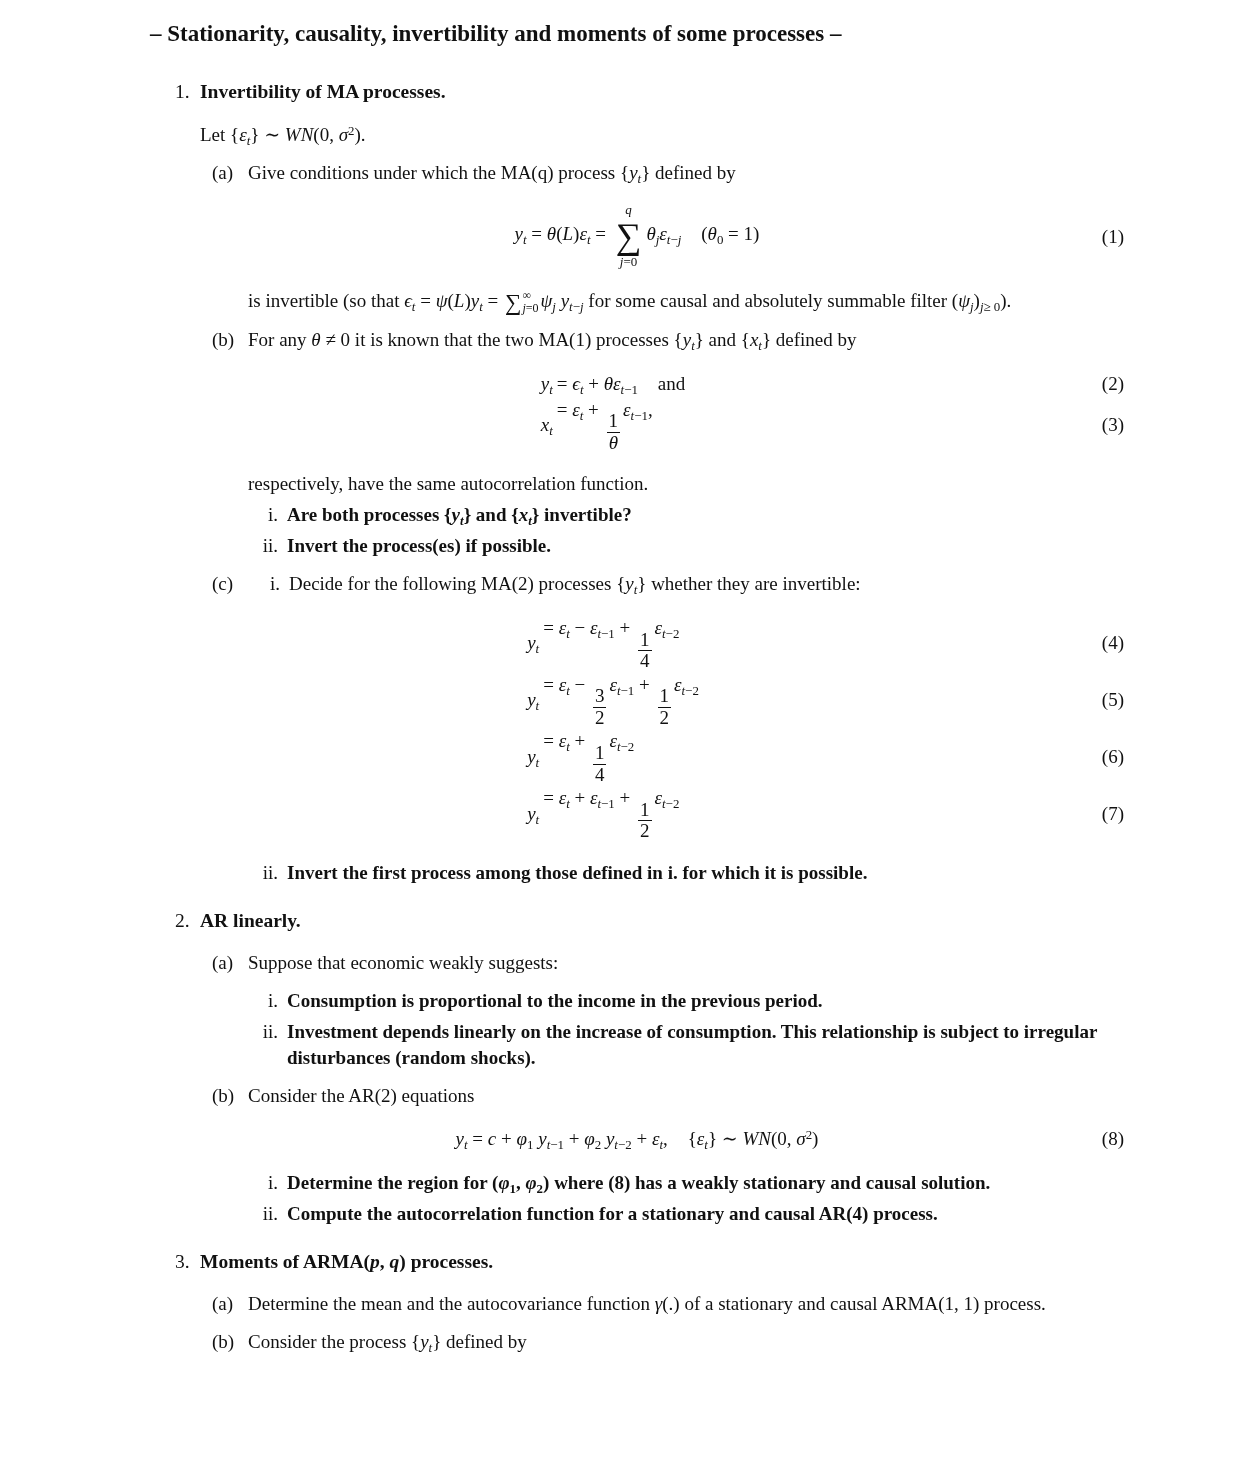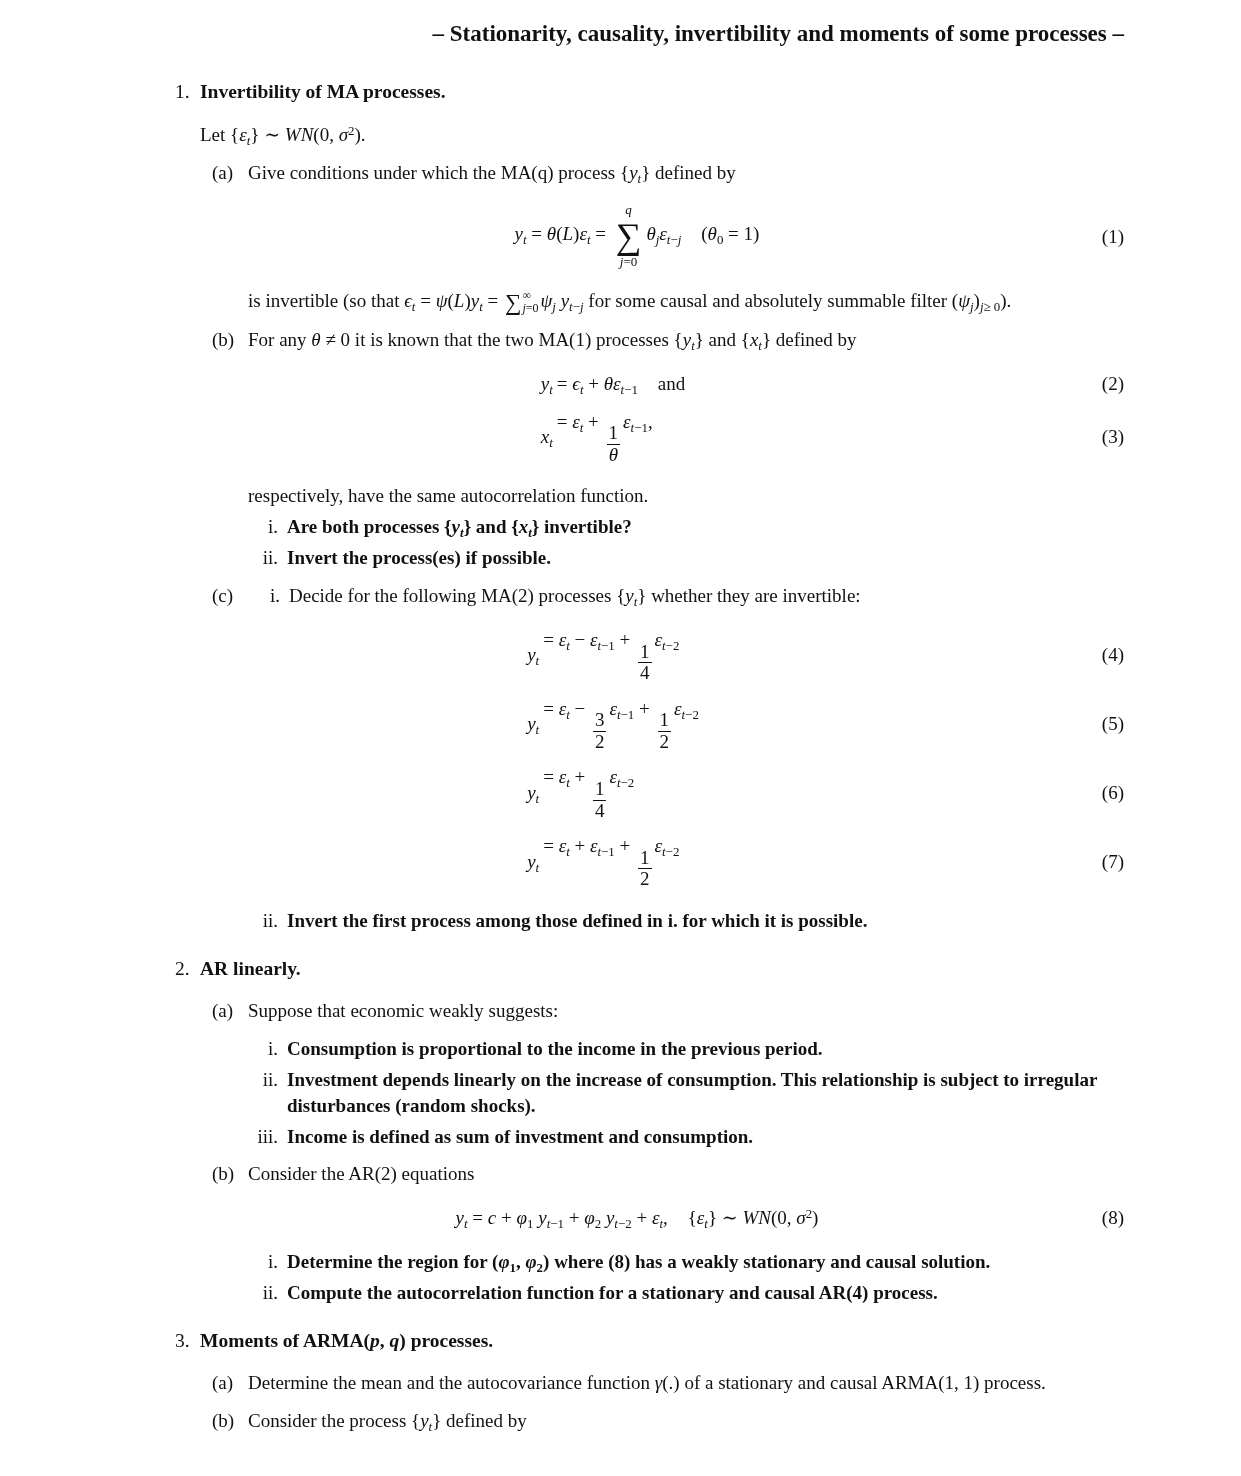--- a/index.html
+++ b/index.html
@@ -2,39 +2,39 @@
 <html><head>
 <meta charset="utf-8">
 <style>
   html,body{margin:0;padding:0;background:#ffffff;}
   body{
     width:1241px;min-height:1476px;box-sizing:border-box;
     color:#111;font-family:"Liberation Serif","DejaVu Serif",serif;
     font-size:19px;line-height:1.36;
   }
   .page{padding:14px 117px 24px 150px;box-sizing:border-box;}
-  .title{text-align:right;font-weight:700;font-size:23px;margin:4px 0 30px 0;}
+  .title{text-align:left;font-weight:700;font-size:23px;margin:4px 0 30px 0;}
   .sec-head{display:flex;margin:22px 0 16px 25px;font-weight:700;font-size:19.5px;}
   .sec-num{min-width:25px;font-weight:400;}
   .para{margin:0 0;}
   .ind1{margin-left:50px;}
   .ind2{margin-left:98px;}
   .alpha{display:flex;margin:12px 0 12px 62px;}
   .alpha-label{min-width:36px;}
   .alpha-body{flex:1;}
   .roman{display:flex;margin:5px 0 5px 92px;}
   .roman-label{min-width:36px;text-align:right;margin-right:9px;}
   .roman-body{flex:1;font-weight:bold;}
   .sub-roman-label{min-width:32px;text-align:right;margin-right:9px;}
   
   .eqflex{display:flex;align-items:center;margin:18px 0;}
   .eqpad{width:48px;flex:none;}
   .eqmid{flex:1;text-align:center;}
   .eqnum{width:48px;flex:none;text-align:right;}
-  .algrp{display:grid;grid-template-columns:1fr auto auto 1fr 48px;row-gap:12px;align-items:center;margin:18px 0;}
+  .algrp{display:grid;grid-template-columns:1fr auto auto 1fr 48px;align-items:center;margin:18px 0;}
   .al-lhs{justify-self:end;}
   .al-rhs{justify-self:start;padding-left:4px;}
   .al-num{justify-self:end;}
   
   i{font-style:italic;}
   .rm{font-style:normal;}
   sub,sup{font-size:0.68em;line-height:0;}
   sub{vertical-align:-0.3em;}
   sup{vertical-align:0.5em;}
   .frac{display:inline-flex;flex-direction:column;align-items:center;vertical-align:-0.62em;line-height:1.08;margin:0 3px;text-align:center;}
@@ -181,24 +181,20 @@
   </div>
 
   <div class="roman">
     <span class="roman-label">i.</span>
     <div class="roman-body">Consumption is proportional to the income in the previous period.</div>
   </div>
   <div class="roman">
     <span class="roman-label">ii.</span>
     <div class="roman-body">Investment depends linearly on the increase of consumption. This relationship is subject to irregular disturbances (random shocks).</div>
   </div>
-  <div class="roman">
-    <span class="roman-label">iii.</span>
-    <div class="roman-body">Income is defined as sum of investment and consumption.</div>
-  </div>
 
 
   <div class="alpha">
     <span class="alpha-label">(b)</span>
     <div class="alpha-body">Consider the AR(2) equations</div>
   </div>
 
   <div class="eqflex">
     <span class="eqpad"></span>
     <span class="eqmid"><i>y</i><sub><i>t</i></sub>  =  <i>c</i>  +  <i>φ</i><sub>1</sub> <i>y</i><sub><i>t</i>−1</sub>  +  <i>φ</i><sub>2</sub> <i>y</i><sub><i>t</i>−2</sub>  +  <i>ε</i><sub><i>t</i></sub>,<span class="sp-q"></span>{<i>ε</i><sub><i>t</i></sub>} ∼ <i>W</i><i>N</i>(0, <i>σ</i><sup>2</sup>)</span>

